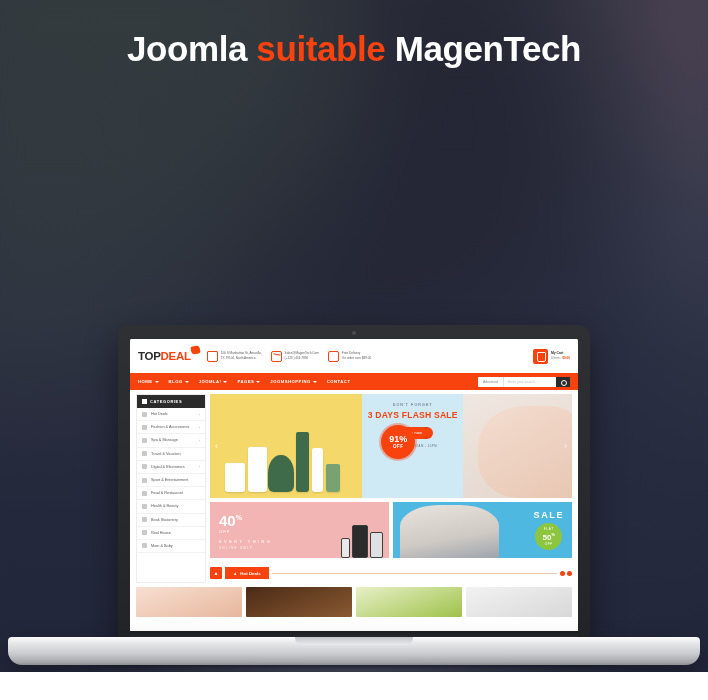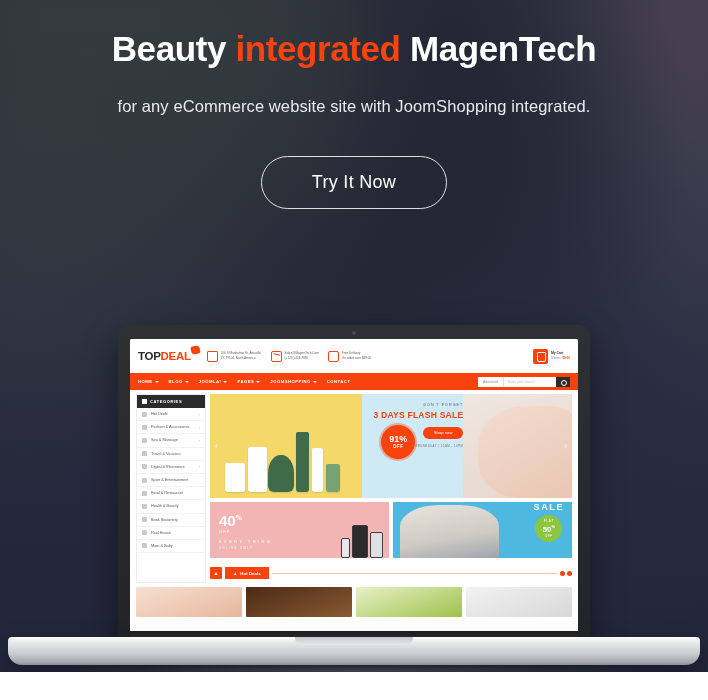--- a/index.html
+++ b/index.html
@@ -146,21 +146,21 @@
 
   .slides { flex: 1; display: flex; flex-direction: column; gap: 4px; min-width: 0; }
   .hero-slide { height: 104px; position: relative; overflow: hidden; display: flex; }
   .hs-left { width: 42%; background: #f5d86a; position: relative; }
   .hs-left .bottles { position: absolute; left: 8%; bottom: 6%; width: 84%; height: 70%; }
   .bt { position: absolute; bottom: 0; background: #fff; border-radius: 2px 2px 3px 3px;
         box-shadow: 0 1px 2px rgba(0,0,0,0.12); }
   .bt.g { background: #3f6b4a; }
   .bt.lg { background: #78a271; }
   .hs-mid { flex: 1; background: #cfe9f5; position: relative; }
-  .hs-mid .txtwrap { position: absolute; left: 0; right: 0; top: 9%; text-align: right; }
+  .hs-mid .txtwrap { position: absolute; left: 0; right: 0; top: 9%; text-align: center; }
   .dont { font-size: 3.6px; letter-spacing: 1.1px; color: #4b5566; }
   .flash { font-size: 8.6px; font-weight: bold; color: #f8430f; letter-spacing: 0.2px;
            margin-top: 3px; white-space: nowrap; }
   .shopnow { display: inline-block; margin-top: 5px; background: #f8430f; color: #fff;
              font-size: 4.2px; padding: 3.5px 11px; border-radius: 9px; cursor: pointer; }
   .whenline { font-size: 2.8px; letter-spacing: 0.5px; color: #6a7383; margin-top: 5px; }
   .hs-right { width: 30%; background: linear-gradient(160deg,#f0e7e0,#e3d6cd); position: relative; }
   .skin { position: absolute; right: -8%; bottom: 0; width: 95%; height: 88%;
           background: linear-gradient(150deg,#f3ddd0,#e8c6b2); border-radius: 45% 30% 10% 40%; }
   .badge75 {
@@ -187,21 +187,21 @@
   .ponly { font-size: 2.8px; letter-spacing: 1.4px; margin-top: 2px; opacity: 0.9; }
   .phones { position: absolute; right: 6px; bottom: 0; display: flex; align-items: flex-end; gap: 2px; }
   .ph { background: #2b2b2b; border-radius: 2px; border: 1px solid #3d3d3d; }
   .ph.s { width: 9px; height: 20px; background: #e8e8ea; }
   .ph.m { width: 16px; height: 33px; }
   .ph.l { width: 13px; height: 26px; background: #dfe0e4; }
   .promo.blue { background: #4fb8e0; }
   .couple { position: absolute; left: 4%; bottom: 0; width: 55%; height: 94%;
             background: linear-gradient(170deg,#e9e3dd 0%, #cfcac4 60%, #9ea4ad 100%);
             border-radius: 40% 40% 0 0; }
-  .salewrap { position: absolute; right: 8px; top: 0; text-align: center; color: #fff; }
+  .salewrap { position: absolute; right: 8px; top: 8px; text-align: center; color: #fff; }
   .saletxt { font-size: 9px; font-weight: bold; letter-spacing: 1.6px; }
   .flatbadge { width: 27px; height: 27px; border-radius: 50%; background: #8cc63f;
                margin: 3px auto 0; display: flex; flex-direction: column;
                align-items: center; justify-content: center; }
   .flatbadge .f { font-size: 3.2px; letter-spacing: 0.6px; }
   .flatbadge .n { font-size: 8px; font-weight: bold; line-height: 8px; }
   .flatbadge .n sup { font-size: 4px; }
   .flatbadge .of { font-size: 3.2px; letter-spacing: 0.6px; }
 
   .tabbar { display: flex; align-items: center; padding: 5px 6px 0 6px; gap: 3px; }
@@ -246,27 +246,23 @@
 </style>
 </head>
 <body>
 
 <div class="hero">
   <div class="bg-photo"></div>
   <div class="bg-tint"></div>
 
   <div class="hero-inner">
     <div class="headline">
-      <div><span>Beauty </span><span class="accent">integrated</span><span> MagenTech</span></div>
+      <div><span>Joomla </span><span class="accent">suitable</span><span> MagenTech</span></div>
     </div>
     <div class="subtitle">
-      <div>for any eCommerce website site with JoomShopping integrated.</div>
-    </div>
-    <div class="cta-wrap">
-      <button class="cta">Try It Now</button>
     </div>
   </div>
 
   <div class="laptop">
     <div class="lid">
       <div class="cam"></div>
       <div class="screen">
 
         <div class="site-top">
           <div class="logo"><span>TOP</span><span class="d">DEAL</span><span class="tag"></span></div>

